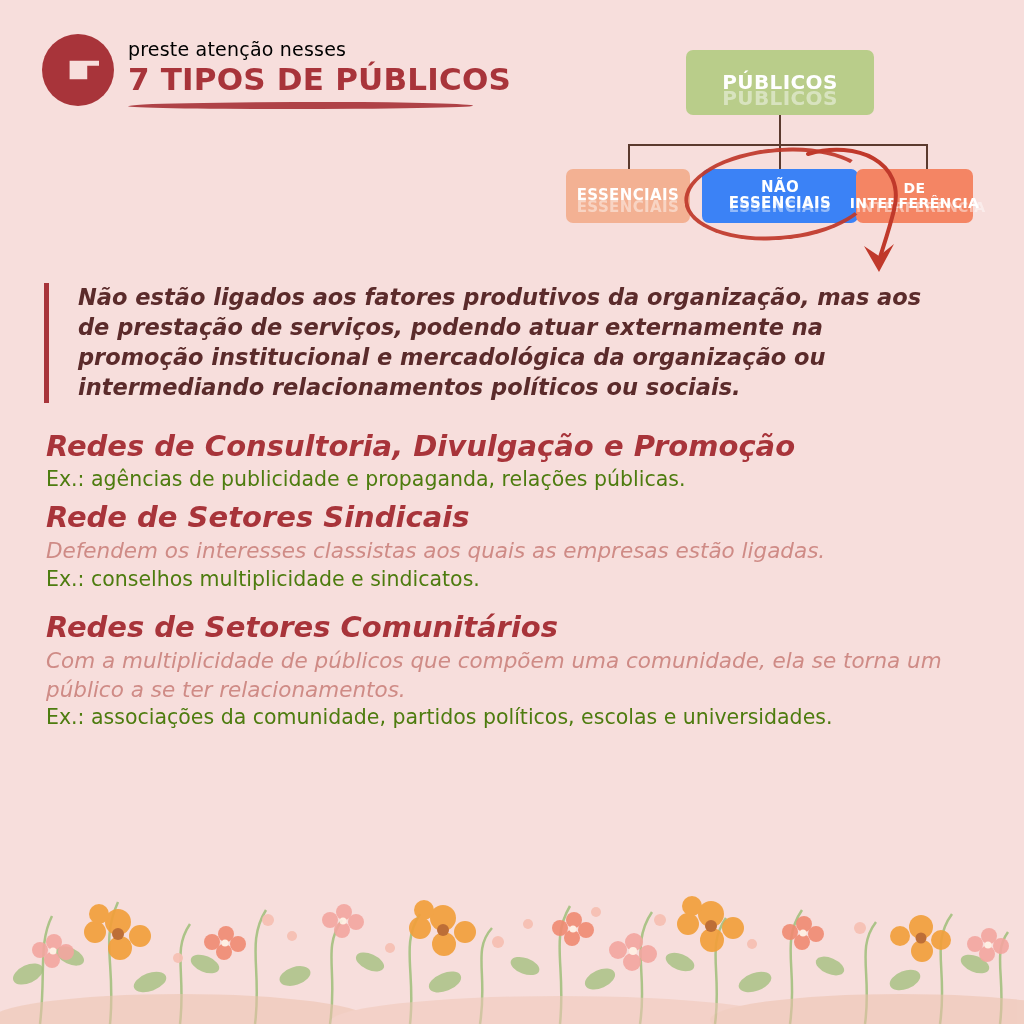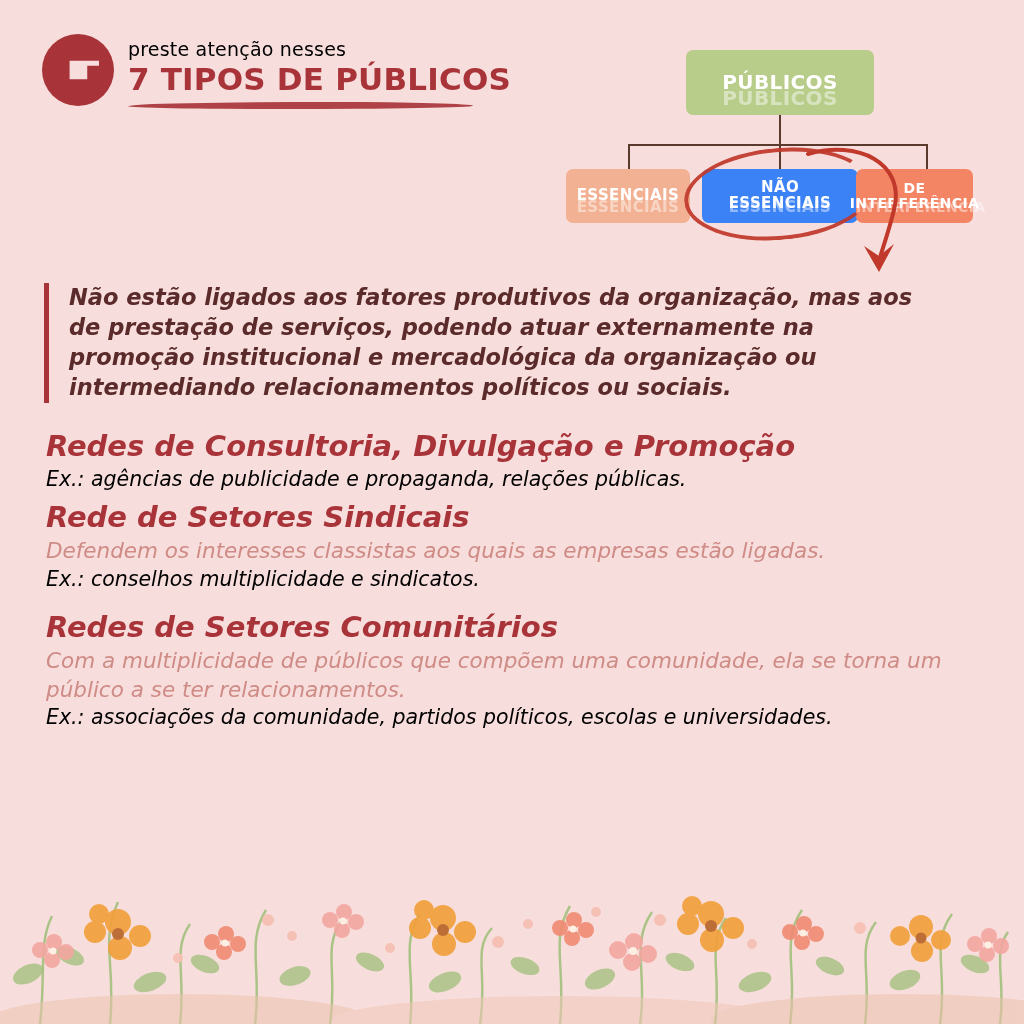--- a/index.html
+++ b/index.html
@@ -178,21 +178,21 @@
     width: 110px;
     height: 130px;
   }
 
   
   .quote {
     position: absolute;
     left: 44px;
     top: 283px;
     width: 900px;
-    padding-left: 20px;
+    padding-left: 29px;
     border-left: 5px solid #a8343a;
   }
   .quote p {
     font-size: 22.5px;
     font-style: italic;
     font-weight: 700;
     color: #5b2b2b;
     line-height: 1.33;
   }
 
@@ -212,22 +212,21 @@
     line-height: 1.3;
   }
   .sec-body {
     font-size: 21.5px;
     font-style: italic;
     color: #cf8b86;
     line-height: 1.33;
   }
   .sec-ex {
     font-size: 20.5px;
-    font-style: italic;
-    color: #000000;
+    color: #4d7c0f;
     line-height: 1.35;
   }
   .sec.gap { margin-top: 16px; }
 
   
   .floral {
     position: absolute;
     left: 0;
     bottom: 0;
     width: 1024px;

